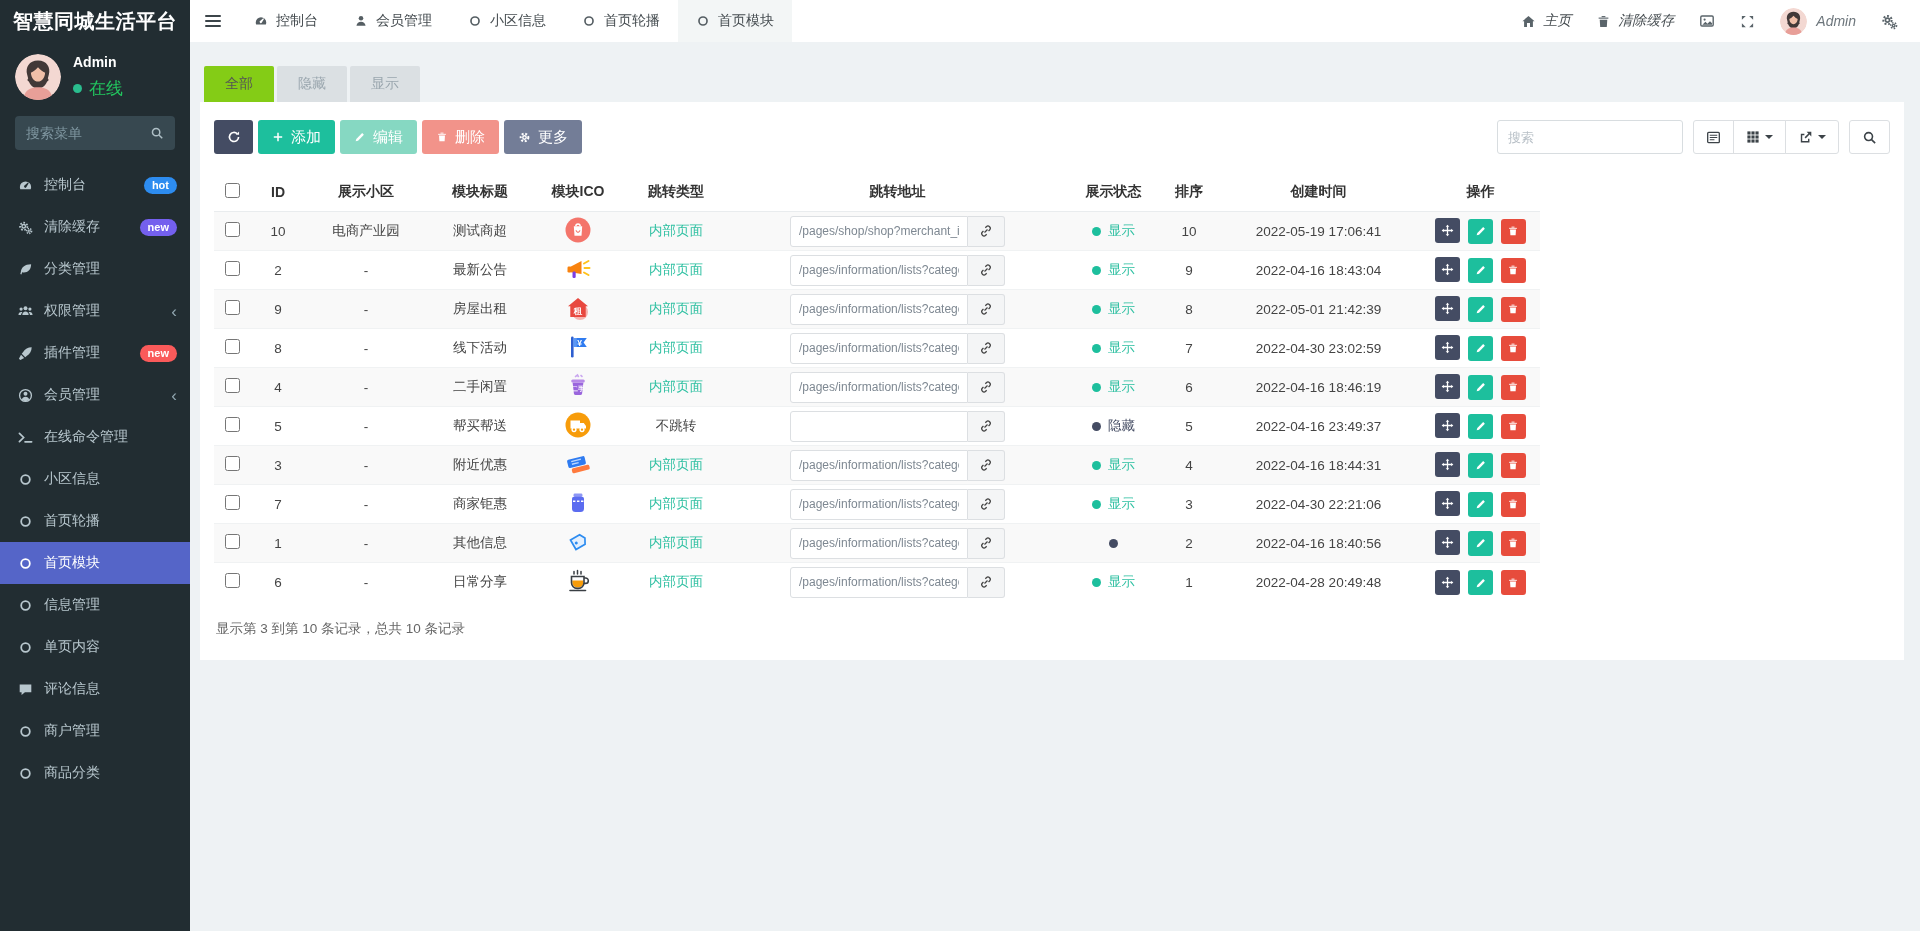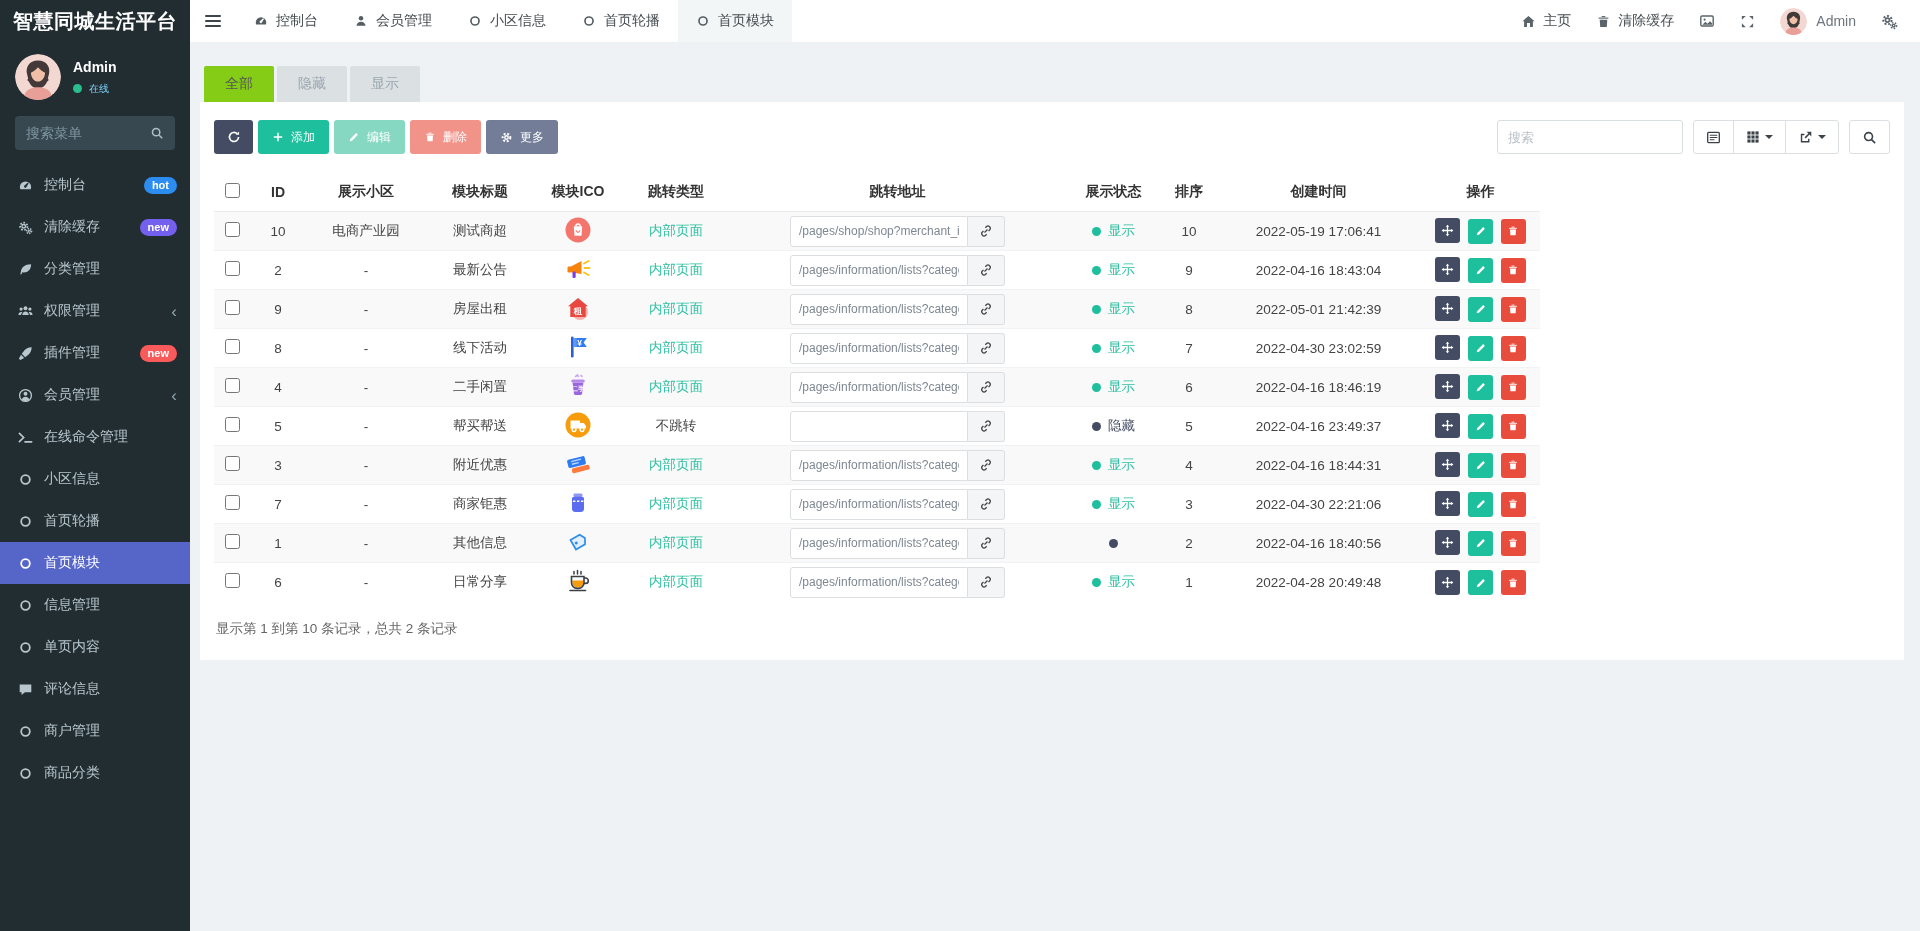--- a/index.html
+++ b/index.html
@@ -6,21 +6,21 @@
   html,body { width:1920px; height:931px; overflow:hidden; }
   body { font-family:"Liberation Sans","DejaVu Sans",sans-serif; font-size:14px; color:#444; background:#eef2f4; position:relative; }
   svg { display:block; }
 
   
   .sidebar { position:absolute; left:0; top:0; width:190px; height:931px; background:#222d32; color:#b8c7ce; z-index:5; }
   .brand { height:42px; display:flex; align-items:center; justify-content:center; color:#fff; font-size:20px; font-weight:bold; letter-spacing:.5px; }
   .user-panel { display:flex; align-items:center; gap:12px; padding:12px 15px 8px; }
   .avatar-lg { width:46px; height:46px; border-radius:50%; overflow:hidden; flex:none; }
   .user-name { color:#fff; font-weight:bold; font-size:14px; margin-bottom:7px; }
-  .user-status { font-size:10px; color:#7dd3fc; display:flex; align-items:center; gap:7px; }
+  .user-status { font-size:17px; color:#22c55e; display:flex; align-items:center; gap:7px; }
   .status-dot { width:9px; height:9px; border-radius:50%; background:#2abd8e; }
   .sidebar-search { margin:8px 15px 0; height:34px; background:#374850; border-radius:4px; display:flex; align-items:center; padding:0 11px; }
   .sidebar-search input { flex:1; background:transparent; border:none; outline:none; color:#cfd8dc; font-size:14px; font-family:inherit; min-width:0; }
   .sidebar-search input::placeholder { color:#7f96a0; }
   .sidebar-search .s-icon { color:#aebfc6; }
   .side-menu { margin-top:14px; }
   .menu-item { height:42px; display:flex; align-items:center; padding:0 13px 0 16px; font-size:14px; color:#b8c7ce; cursor:pointer; gap:10px; }
   .menu-item.active { background:#5565c8; color:#fff; }
   .mi-icon { width:18px; display:flex; justify-content:center; color:inherit; flex:none; }
   .badge { margin-left:auto; font-size:11px; font-weight:bold; color:#fff; padding:3px 8px; border-radius:10px; line-height:1; }
@@ -31,35 +31,35 @@
 
   
   .topbar { position:absolute; left:190px; top:0; right:0; height:42px; background:#fff; display:flex; align-items:stretch; z-index:4; }
   .hamburger { width:46px; display:flex; align-items:center; justify-content:center; cursor:pointer; }
   .hamburger .bars { display:block; width:16px; }
   .hamburger .bars span { display:block; height:2px; background:#3c454a; margin:3px 0; border-radius:1px; }
   .topbar-tabs { display:flex; }
   .nav-tab { display:flex; align-items:center; gap:8px; padding:0 18px; font-size:14px; color:#454c50; cursor:pointer; }
   .nav-tab .nt-icon { color:#555e63; display:flex; }
   .nav-tab.active { background:#f3f6f6; }
-  .topbar-right { margin-left:auto; display:flex; align-items:center; gap:25px; padding-right:22px; font-size:14px; color:#454c50; }
+  .topbar-right { margin-left:auto; display:flex; align-items:center; gap:25px; padding-right:22px; font-size:14px; color:#454c50;font-style:italic; }
   .tb-item { display:flex; align-items:center; gap:7px; cursor:pointer; }
   .tb-item .tb-ic, .tb-icon { color:#5a646a; display:flex; cursor:pointer; }
   .tb-user { display:flex; align-items:center; gap:9px; cursor:pointer; color:#6d767c; }
   .avatar-sm { width:27px; height:27px; border-radius:50%; overflow:hidden; flex:none; }
 
   
   .main { position:absolute; left:190px; top:42px; right:0; bottom:0; background:#eef2f4; padding:24px 16px 0 10px; }
   .filter-tabs { display:flex; gap:3px; padding-left:4px; }
   .ftab { padding:9px 21px; background:#dbe0e3; color:#9aa6ae; font-size:14px; border-radius:2px 2px 0 0; cursor:pointer; }
   .ftab.active { background:#84cc16; color:#555; }
   .panel { background:#fff; padding:18px 14px 22px; min-height:545px; }
 
   .toolbar { display:flex; align-items:center; }
-  .btn { height:34px; border:none; border-radius:3px; color:#fff; font-size:12px; display:inline-flex; align-items:center; gap:7px; padding:0 14px; cursor:pointer; font-family:inherit; }
+  .btn { height:34px; border:none; border-radius:3px; color:#fff; font-size:15px; display:inline-flex; align-items:center; gap:7px; padding:0 14px; cursor:pointer; font-family:inherit; }
   .btn + .btn { margin-left:5px; }
   .btn-refresh { background:#444c63; width:39px; justify-content:center; padding:0; }
   .btn-add { background:#1dbf9d; }
   .btn-edit { background:#86d8c2; cursor:default; }
   .btn-del { background:#f2938a; cursor:default; }
   .btn-more { background:#737d97; }
 
   .toolbar-right { margin-left:auto; display:flex; align-items:center;border-radius:8px; }
   .search-input { width:186px; height:34px; border:1px solid #d8dde0; border-radius:3px; padding:0 10px; font-size:13px; color:#555; outline:none; font-family:inherit; }
   .search-input::placeholder { color:#b7bfc6; }
@@ -1032,15 +1032,15 @@
                   <path d="M2.8 3.8h10.4V5H2.8z"></path>
                   <path d="M6 2.2h4v1.2H6z"></path>
                   <path d="M4 6h8l-.5 7.8h-7z"></path>
                 </svg>
               </button>
     </td>
           </tr>
         </tbody>
     </table>
 
-    <div class="table-footer">显示第 1 到第 10 条记录，总共 2 条记录</div>
+    <div class="table-footer">显示第 3 到第 10 条记录，总共 10 条记录</div>
   </div>
 </div>
 
 </body></html>

